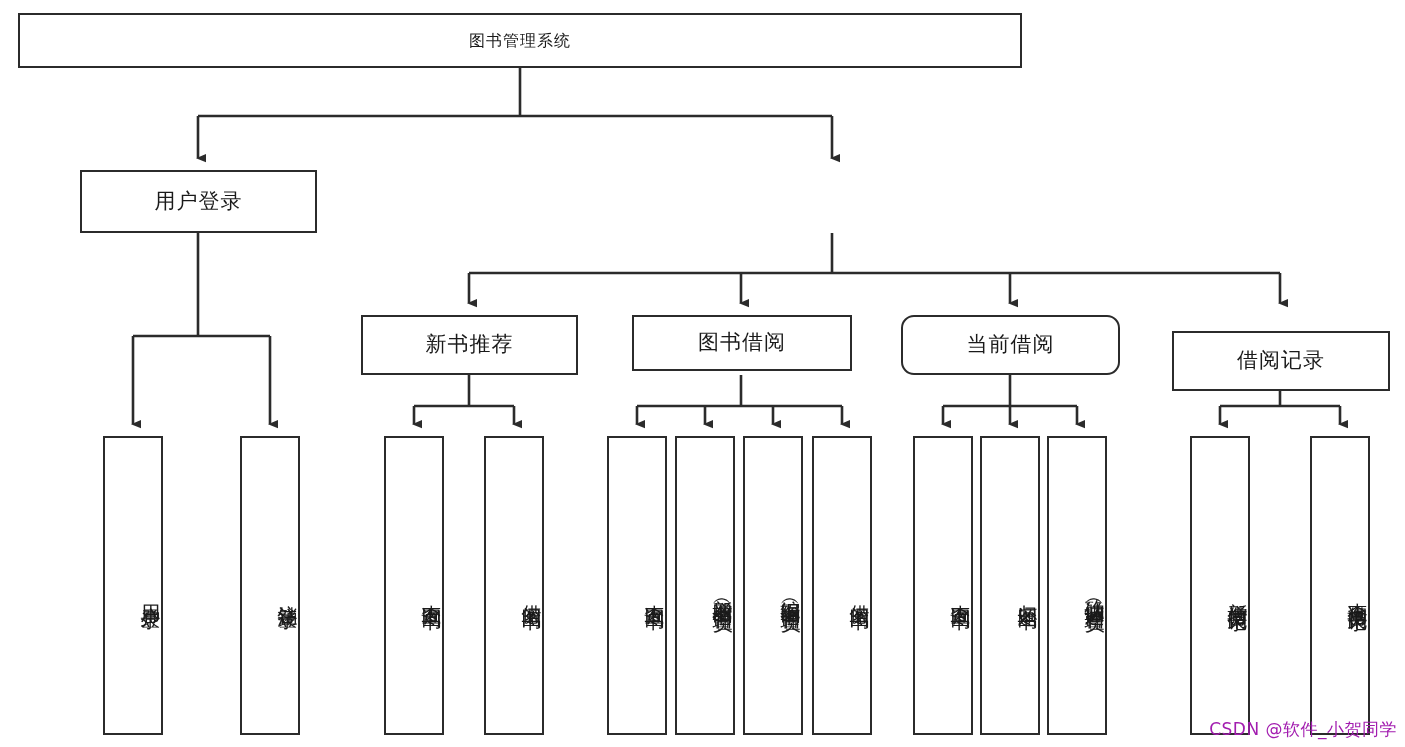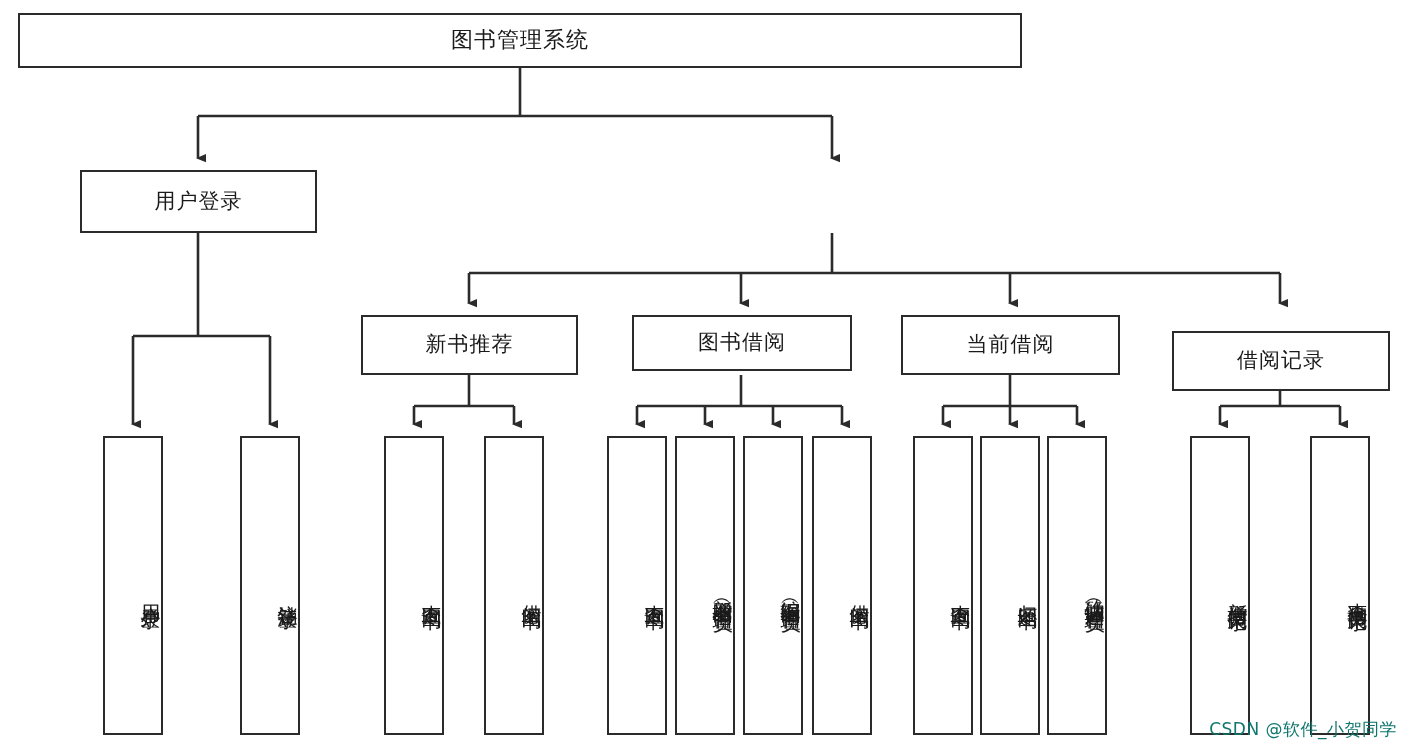--- a/index.html
+++ b/index.html
@@ -34,21 +34,21 @@
     align-items: center;
     justify-content: center;
     color: #1a1a1a;
   }
   .node.horiz {
     font-size: 21px;
     letter-spacing: 1px;
     line-height: 1.2;
   }
   .node.root {
-    font-size: 22px;
+    font-size: 16px;
   }
   .node.leaf {
     font-size: 20px;
     writing-mode: vertical-rl;
     text-orientation: upright;
     align-items: flex-start;
     justify-content: center;
     padding-top: 14px;
     letter-spacing: 2px;
     line-height: 1.05;
@@ -57,21 +57,21 @@
     writing-mode: vertical-rl;
     text-orientation: upright;
     white-space: normal;
     display: block;
   }
   .watermark {
     position: absolute;
     right: 8px;
     bottom: 6px;
     font-size: 17px;
-    color: #0f766e;
+    color: #a21caf;
     letter-spacing: 0.5px;
     white-space: nowrap;
   }
 </style>
 </head>
 <body>
 
 <div id="canvas">
 
   <svg id="wires" viewBox="0 0 1405 747" xmlns="http://www.w3.org/2000/svg">
@@ -134,21 +134,21 @@
 
 
   <div class="node horiz" style="left:361px; top:315px; width:217px; height:60px;">
     <span>新书推荐</span>
   </div>
 
   <div class="node horiz" style="left:632px; top:315px; width:220px; height:56px;">
     <span>图书借阅</span>
   </div>
 
-  <div class="node horiz" style="left:901px; top:315px; width:219px; height:60px;">
+  <div class="node horiz" style="left:901px; top:315px; width:219px; height:60px;border-radius:13px;">
     <span>当前借阅</span>
   </div>
 
   <div class="node horiz" style="left:1172px; top:315px; width:218px; height:60px;margin-top:16px;">
     <span>借阅记录</span>
   </div>
 
   <div class="node leaf" style="left:103px; top:436px; width:60px; height:299px;">
     <span class="vtxt">用户登录</span>
   </div>

